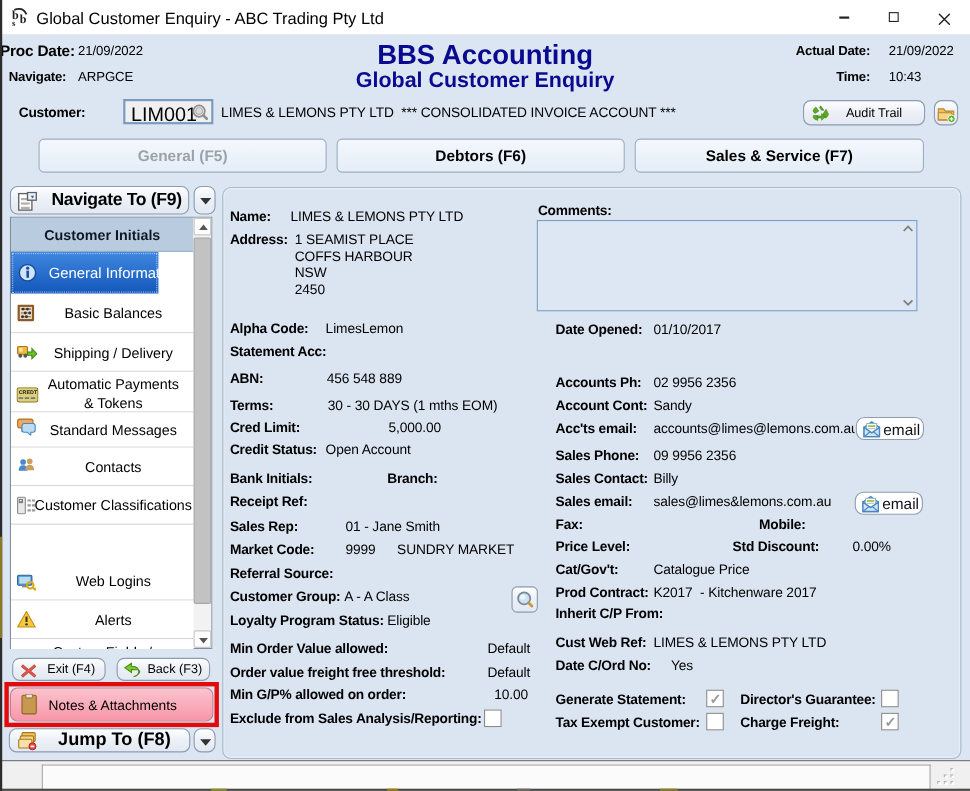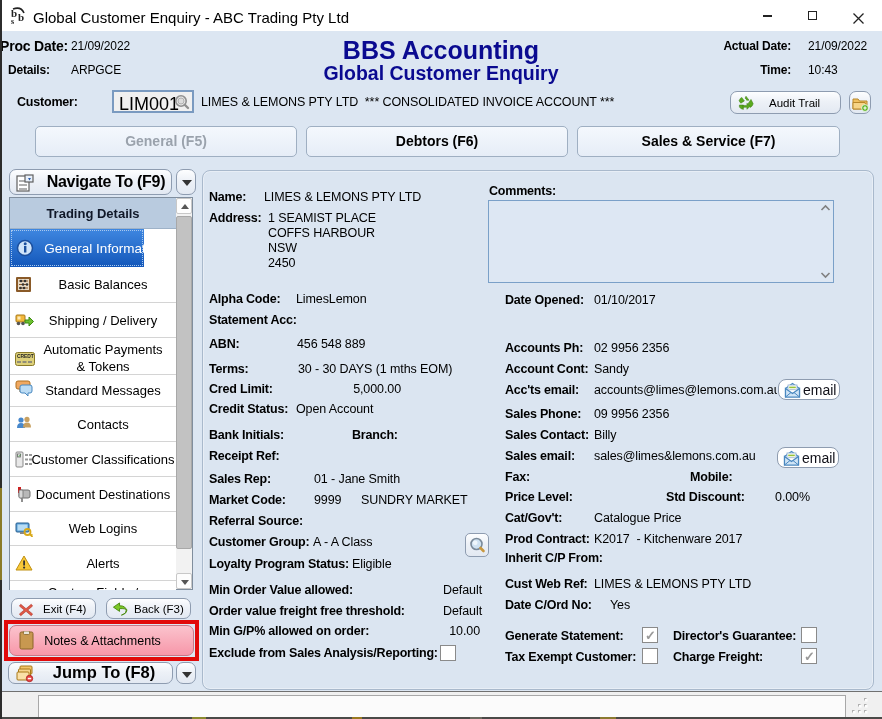--- a/index.html
+++ b/index.html
@@ -39,21 +39,21 @@
   <div class="abs" style="left:763px;top:15px;width:9px;height:1.6px;background:#222;"></div>
   <div class="abs" style="left:808px;top:11px;width:9px;height:9px;border:1.4px solid #222;"></div>
   <div class="abs" style="left:853px;top:10px;width:11px;height:11px;">
     <svg width="11" height="11" viewBox="0 0 11 11">
         <path d="M0.5 0.5 L10.5 10.5 M10.5 0.5 L0.5 10.5" stroke="#222" stroke-width="1.3"></path>
       </svg>
   </div>
 
   <div class="abs lbl" style="left:0;top:38px;font-size:14px;">Proc Date:</div>
   <div class="abs val" style="left:71px;top:38px;font-size:12px;">21/09/2022</div>
-  <div class="abs lbl" style="left:8px;top:62px;font-size:12px;">Details:</div>
+  <div class="abs lbl" style="left:8px;top:62px;font-size:12px;">Navigate:</div>
   <div class="abs val" style="left:71px;top:62px;font-size:12px;">ARPGCE</div>
   <div class="abs" style="left:241px;top:36px;width:400px;text-align:center;font-weight:bold;font-size:25px;color:#0a0a90;">BBS Accounting</div>
   <div class="abs" style="left:241px;top:62px;width:400px;text-align:center;font-weight:bold;font-size:19.5px;color:#0a0a90;">Global Customer Enquiry</div>
   <div class="abs lbl" style="left:705px;top:38px;width:86px;text-align:right;font-size:12px;">Actual Date:</div>
   <div class="abs val" style="left:808px;top:38px;font-size:12px;">21/09/2022</div>
   <div class="abs lbl" style="left:705px;top:62px;width:86px;text-align:right;font-size:12px;">Time:</div>
   <div class="abs val" style="left:808px;top:62px;font-size:12px;">10:43</div>
 
   <div class="abs lbl" style="left:17px;top:94px;">Customer:</div>
   <div class="abs" style="left:112px;top:90px;width:82px;height:23px;border:2px solid #7a9ac0;background:#f0f0f0;">
@@ -100,21 +100,21 @@
       <rect x="9" y="1" width="8" height="7" fill="#e8f0fa" stroke="#606060" stroke-width="1.2"></rect>
       <path d="M12 4 l3 0 l-1.5 2.5 z" fill="#2a5aaa"></path>
     </svg>
     <div class="abs" style="left:28px;top:3px;width:136px;text-align:center;font-weight:bold;font-size:16px;letter-spacing:-0.3px;">Navigate To (F9)</div>
   </div>
   <div class="abs btn" style="left:176px;top:169px;width:20px;height:26px;">
     <div class="abs" style="left:4.5px;top:10px;width:0;height:0;border-left:5px solid transparent;border-right:5px solid transparent;border-top:6px solid #333;"></div>
   </div>
 
   <div class="abs" style="left:9px;top:197px;width:184px;height:393px;background:#ffffff;border:1px solid #808e9e;"></div>
-  <div class="abs" style="left:10px;top:198px;width:166px;height:31px;background:#b9cbdf;border-bottom:1px solid #9eb2c8;text-align:center;font-weight:bold;font-size:13px;line-height:31px;color:#101828;">Trading Details</div>
+  <div class="abs" style="left:10px;top:198px;width:166px;height:31px;background:#b9cbdf;border-bottom:1px solid #9eb2c8;text-align:center;font-weight:bold;font-size:13px;line-height:31px;color:#101828;">Customer Initials</div>
 
   <div class="abs" style="left:10px;top:229px;width:134px;height:38px;background:linear-gradient(#3f87e0,#1357ba);outline:1px dotted #a8c8ee;outline-offset:-2px;">
     <svg class="abs" style="left:6px;top:10px;" width="18" height="18" viewBox="0 0 18 18">
       <circle cx="9" cy="9" r="7.5" fill="#cfe4fa" stroke="#1b4f9e" stroke-width="1.5"></circle>
       <rect x="8" y="7" width="2.4" height="6.5" fill="#1b4f9e"></rect>
       <circle cx="9.2" cy="4.8" r="1.5" fill="#1b4f9e"></circle>
     </svg>
     <div class="abs" style="left:26px;top:0;width:136px;height:38px;display:flex;align-items:center;justify-content:center;font-size:13.5px;color:#fff;">General Information</div>
   </div>
 
@@ -174,29 +174,20 @@
   <div class="abs sbitem" style="top:442px;height:35px;">
     <svg class="icon16" width="18" height="17" viewBox="0 0 18 17">
       <rect x="1" y="1" width="7" height="15" rx="1" fill="#e8e8e8" stroke="#888" stroke-width="1"></rect>
       <rect x="2.5" y="3" width="3" height="3" fill="#fff" stroke="#666" stroke-width="0.8"></rect>
       <path d="M3 4.5 l1 1 l1.6 -2" stroke="#3a8a3a" stroke-width="0.9" fill="none"></path>
       <path d="M10 4 h3 M14 4 h3 M10 8.5 h3 M14 8.5 h3 M10 13 h3 M14 13 h3" stroke="#999" stroke-width="2"></path>
     </svg>
     <div class="sbtext">Customer Classifications</div>
   </div>
 
-  <div class="abs sbitem" style="top:477px;height:35px;">
-    <svg class="icon16" width="18" height="17" viewBox="0 0 18 17">
-      <rect x="4" y="4" width="11" height="8" rx="2" fill="#b8b8b8" stroke="#707070" stroke-width="1"></rect>
-      <rect x="6" y="12" width="2" height="4" fill="#909090"></rect>
-      <rect x="3" y="1" width="3" height="6" fill="#cc2222"></rect>
-      <rect x="4" y="4" width="4" height="8" rx="1" fill="#d8d8d8" stroke="#707070" stroke-width="0.8"></rect>
-    </svg>
-    <div class="sbtext">Document Destinations</div>
-  </div>
 
   <div class="abs sbitem" style="top:512px;height:34px;">
     <svg class="icon16" width="18" height="16" viewBox="0 0 18 16">
       <rect x="1" y="2" width="13" height="9" rx="1" fill="#58a0d8" stroke="#2a6090" stroke-width="1"></rect>
       <rect x="2.5" y="3.5" width="10" height="6" fill="#b8dcf4"></rect>
       <rect x="5" y="11" width="5" height="2" fill="#888"></rect>
       <circle cx="12.5" cy="11" r="3" fill="none" stroke="#d8a818" stroke-width="1.8"></circle>
       <path d="M14.5 13 l3 3 M16 14.5 l1.5 -1" stroke="#d8a818" stroke-width="1.6"></path>
     </svg>
     <div class="sbtext">Web Logins</div>

